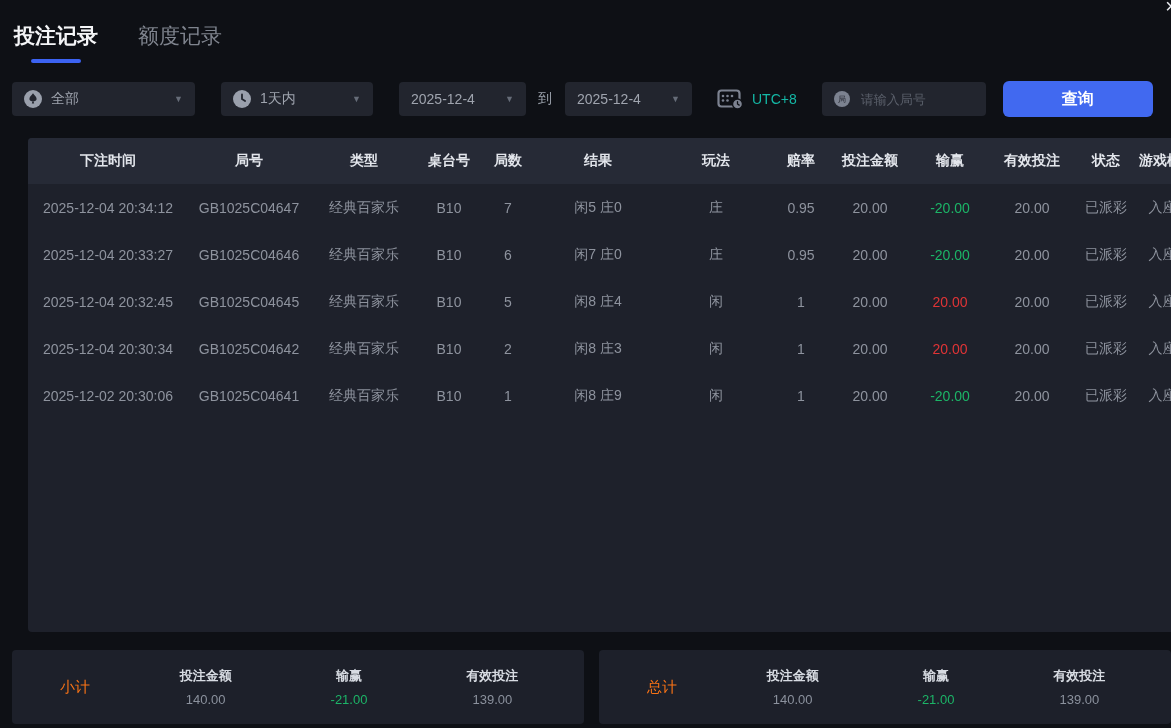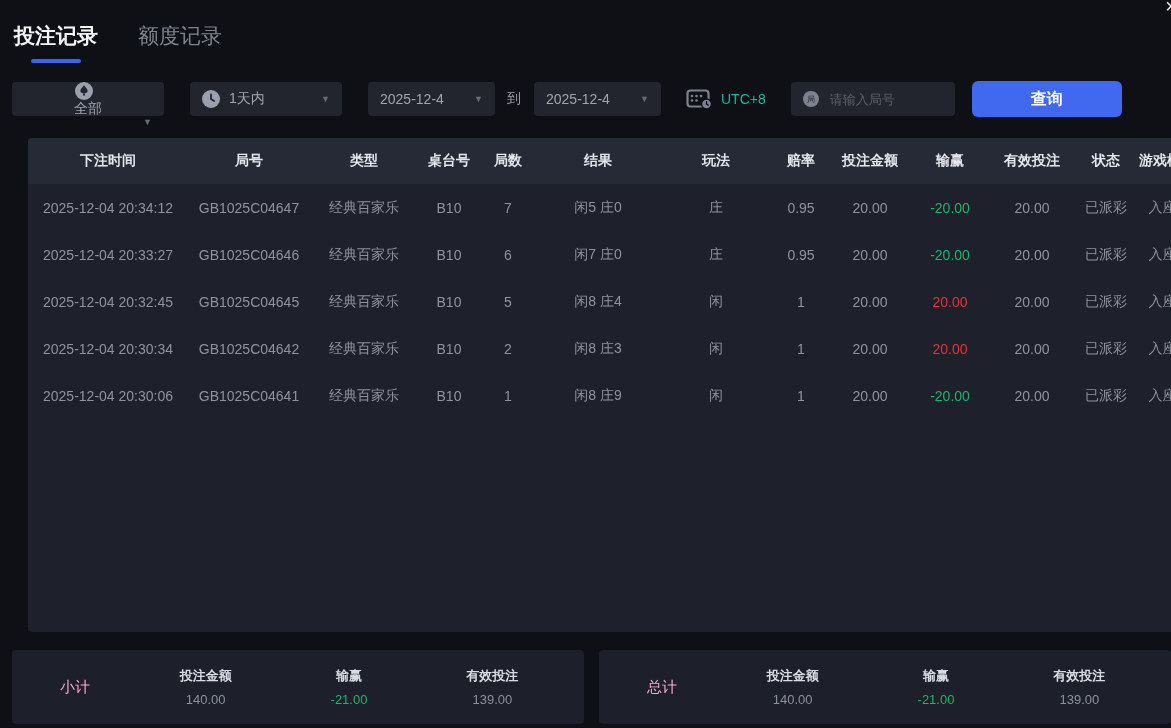--- a/index.html
+++ b/index.html
@@ -16,21 +16,21 @@
   .tab{font-size:21px;color:#7f848e;cursor:pointer;}
   .tab .tab-underline{display:none;}
   .tab.active{color:#f4f5f7;font-weight:bold;}
   .tab.active .tab-underline{display:block;width:50px;height:4px;background:#3c63f2;border-radius:2px;margin:9px auto 0;}
   
   .filters{position:absolute;top:81px;left:12px;height:36px;display:flex;align-items:center;width:1200px;}
   .ctrl{height:34px;background:#22252e;border-radius:4px;display:flex;align-items:center;
         padding:0 12px;box-sizing:border-box;color:#9fa4ae;font-size:14px;cursor:pointer;}
   .ctrl .ico{display:flex;align-items:center;margin-right:9px;flex:0 0 auto;}
   .caret{margin-left:auto;color:#666c78;font-size:9px;line-height:9px;}
-  .w-type{width:152px;margin-right:26px;flex-direction:column;}
+  .w-type{width:183px;margin-right:26px;}
   .w-time{width:152px;margin-right:26px;}
   .w-date{width:127px;justify-content:flex-end;}
   .to-label{margin:0 13px 0 12px;color:#9aa0aa;font-size:14px;}
   .date2{margin-right:25px;}
   .tz{display:flex;align-items:center;color:#14b8a6;font-size:14px;margin-right:25px;}
   .tz .ico{display:flex;align-items:center;margin-right:8px;}
   .search{width:164px;margin-right:17px;cursor:text;}
   .search input{background:transparent;border:none;outline:none;width:100%;color:#9fa4ae;font-size:13px;
                 font-family:Liberation Sans, sans-serif;}
   .search input::placeholder{color:#5a5f6a;}
@@ -43,21 +43,21 @@
   table{width:100%;border-collapse:collapse;table-layout:fixed;}
   thead th{height:44px;background:#262a36;color:#e3e6ec;font-size:14px;font-weight:bold;
            text-align:center;white-space:nowrap;overflow:hidden;}
   tbody td{height:45px;color:#8e939e;font-size:14px;text-align:center;white-space:nowrap;overflow:hidden;}
   tbody td.neg{color:#1cb467;}
   tbody td.pos{color:#e03436;}
   
   .summary{position:absolute;top:650px;left:12px;width:1159px;display:flex;gap:15px;}
   .panel{height:74px;background:#1d202a;border-radius:4px;flex:1;display:flex;align-items:center;
          padding:0 20px 0 48px;box-sizing:border-box;}
-  .sum-label{width:74px;color:#f9a8d4;font-size:15px;flex:0 0 auto;}
+  .sum-label{width:74px;color:#f97316;font-size:15px;flex:0 0 auto;}
   .stat{flex:1;text-align:center;}
   .stat .lb{color:#d7dbe2;font-size:13px;font-weight:bold;margin-bottom:7px;}
   .stat .val{color:#8b919d;font-size:13px;}
   .stat .val.neg{color:#1cb467;}
 </style>
 </head>
 <body>
 
 <span class="close">×</span>
 
@@ -228,21 +228,21 @@
           <td>闲8 庄3</td>
           <td>闲</td>
           <td>1</td>
           <td>20.00</td>
           <td class="pos">20.00</td>
           <td>20.00</td>
           <td>已派彩</td>
           <td>入座</td>
         </tr>
         <tr>
-          <td>2025-12-04 20:30:06</td>
+          <td>2025-12-02 20:30:06</td>
           <td>GB1025C04641</td>
           <td>经典百家乐</td>
           <td>B10</td>
           <td>1</td>
           <td>闲8 庄9</td>
           <td>闲</td>
           <td>1</td>
           <td>20.00</td>
           <td class="neg">-20.00</td>
           <td>20.00</td>

